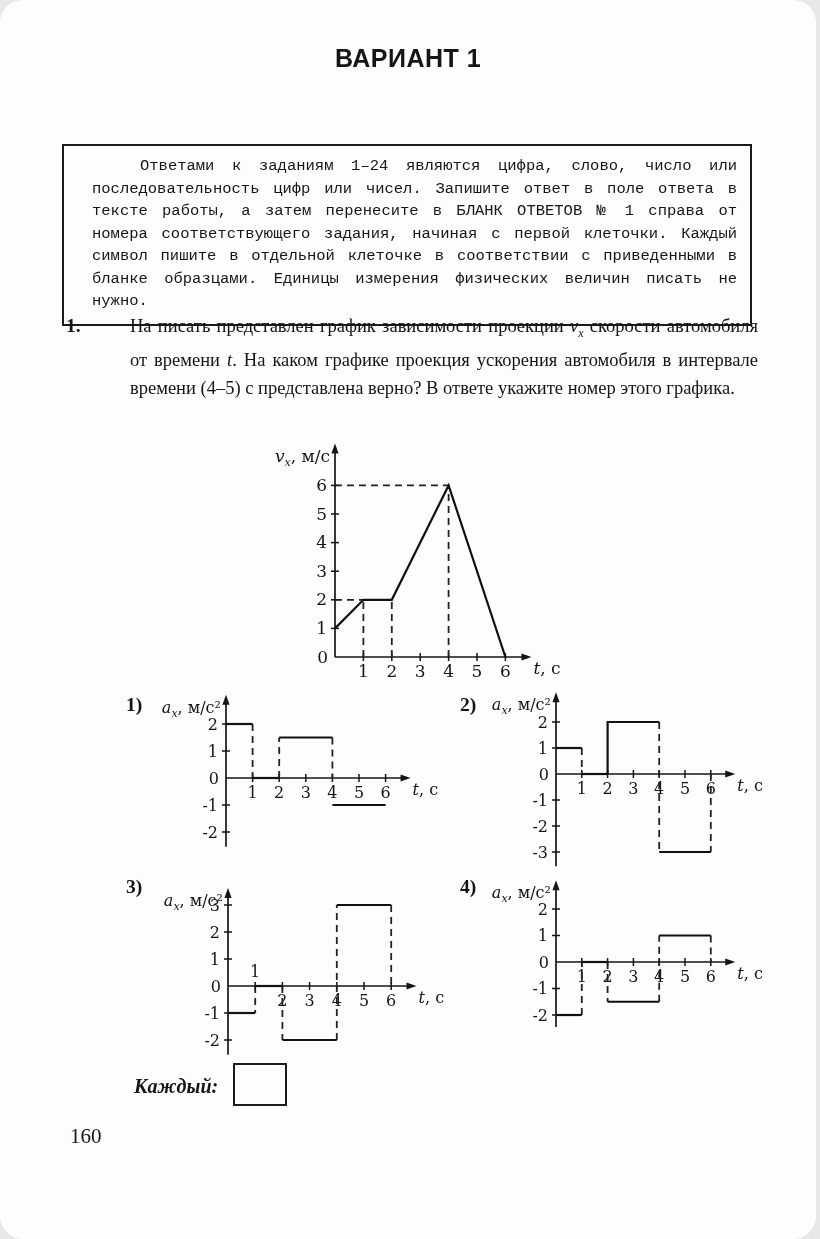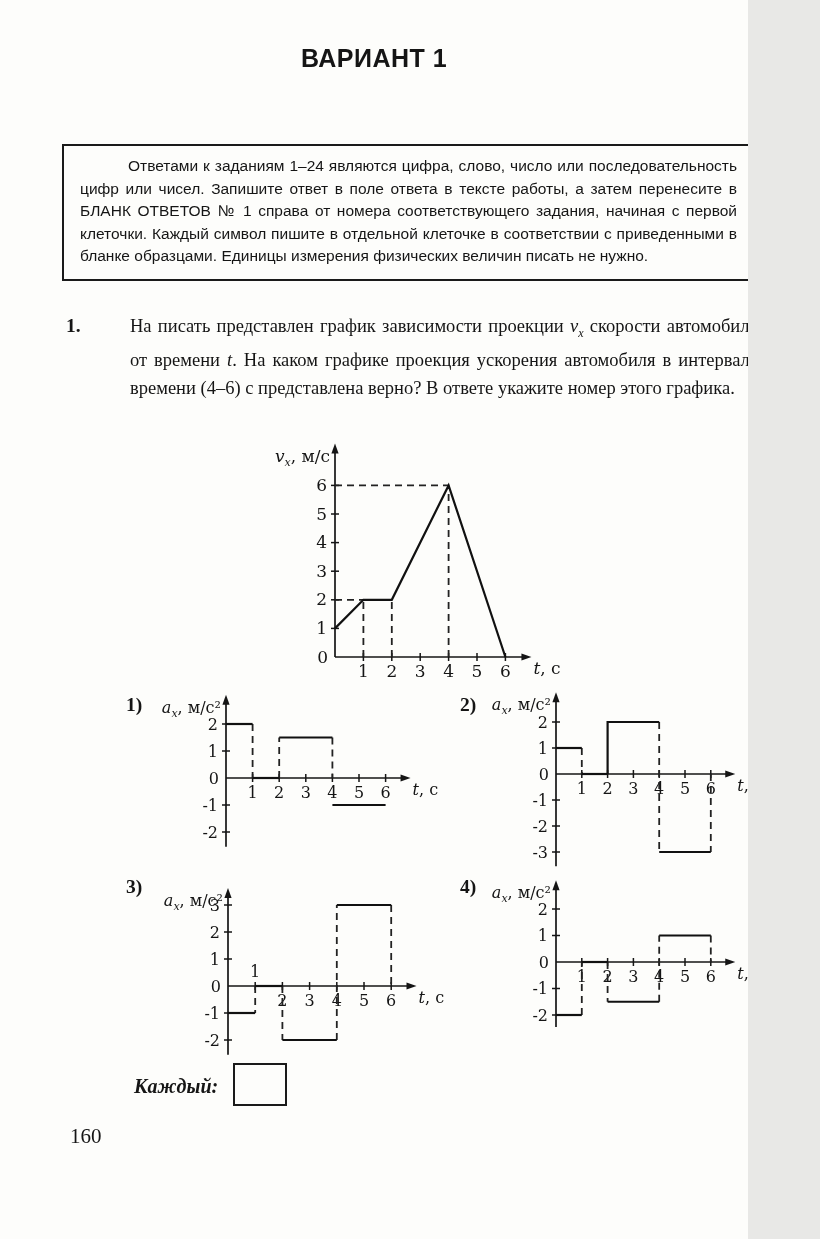--- a/index.html
+++ b/index.html
@@ -1,23 +1,23 @@
 <!DOCTYPE html>
 <html><head>
 <meta charset="utf-8">
 <style>
   html,body{margin:0;padding:0;background:#e8e8e6;}
-  .page{position:relative;width:748px;height:1239px;background:#fdfdfb;color:#151515;
-        font-family:"Liberation Sans",sans-serif;overflow:hidden;}
+  .page{position:relative;width:816px;height:1239px;background:#fdfdfb;color:#151515;
+        font-family:"Liberation Sans",sans-serif;overflow:hidden;border-radius:23px;}
   .title{position:absolute;top:44px;left:0;width:100%;text-align:center;
          font-size:25px;font-weight:bold;letter-spacing:.5px;}
   .part{position:absolute;top:104px;left:0;width:100%;text-align:center;
         font-size:19px;font-weight:bold;}
   .instr{position:absolute;left:62px;top:144px;width:690px;box-sizing:border-box;
-         border:2px solid #1a1a1a;padding:9px 13px 11px 16px;}
+         border:2px solid #1a1a1a;padding:9px 13px 11px 28px;font-family:Liberation Mono, monospace;}
   .instr p{margin:0;font-size:15.5px;line-height:22.5px;text-align:justify;text-indent:48px;}
   .prob-num{position:absolute;left:66px;top:315px;font-family:"Liberation Serif",serif;
             font-size:19.5px;font-weight:bold;}
   .prob-text{position:absolute;left:130px;top:313px;width:628px;
              font-family:"Liberation Serif",serif;font-size:18.5px;line-height:27.5px;
              text-align:justify;}
   .prob-text .ital{font-style:italic;}
   .prob-text sub{font-size:12px;font-style:italic;}
   svg.chart{position:absolute;overflow:visible;}
   .opt-label{position:absolute;font-family:"Liberation Serif",serif;font-size:19.5px;font-weight:bold;}
@@ -43,21 +43,21 @@
 
 <div class="page">
 
   <div class="title">ВАРИАНТ 1</div>
 
   <div class="instr">
     <p>Ответами к заданиям 1–24 являются цифра, слово, число или последовательность цифр или чисел. Запишите ответ в поле ответа в тексте работы, а затем перенесите в БЛАНК ОТВЕТОВ № 1 справа от номера соответствующего задания, начиная с первой клеточки. Каждый символ пишите в отдельной клеточке в соответствии с приведенными в бланке образцами. Единицы измерения физических величин писать не нужно.</p>
   </div>
 
   <div class="prob-num">1.</div>
-  <div class="prob-text"><span>На писать представлен график зависимости проекции </span><span class="ital"><span>v</span><sub>x</sub></span><span> скорости автомобиля от времени </span><span class="ital">t</span><span>. На каком графике проекция ускорения автомобиля в интервале времени (4–6) с представлена верно? В ответе укажите номер этого графика.</span>
+  <div class="prob-text"><span>На писать представлен график зависимости проекции </span><span class="ital"><span>v</span><sub>x</sub></span><span> скорости автомобиля от времени </span><span class="ital">t</span><span>. На каком графике проекция ускорения автомобиля в интервале времени (4–5) с представлена верно? В ответе укажите номер этого графика.</span>
   </div>
 
   <svg class="chart chart-main" style="left:235px;top:444px" width="400" height="250">
       <line x1="100" y1="213" x2="287.43999999999994" y2="213" class="ax"></line>
       <line x1="100" y1="213" x2="100" y2="8.509999999999991" class="ax"></line>
       <polygon points="296.43999999999994,213 286.43999999999994,209.4 286.43999999999994,216.6" class="arr"></polygon>
       <polygon points="100,-0.4900000000000091 96.4,9.509999999999991 103.6,9.509999999999991" class="arr"></polygon>
       <line x1="128.4" y1="209" x2="128.4" y2="217" class="tk"></line>
       <text x="128.4" y="233" text-anchor="middle">1</text>
       <line x1="156.8" y1="209" x2="156.8" y2="217" class="tk"></line>

